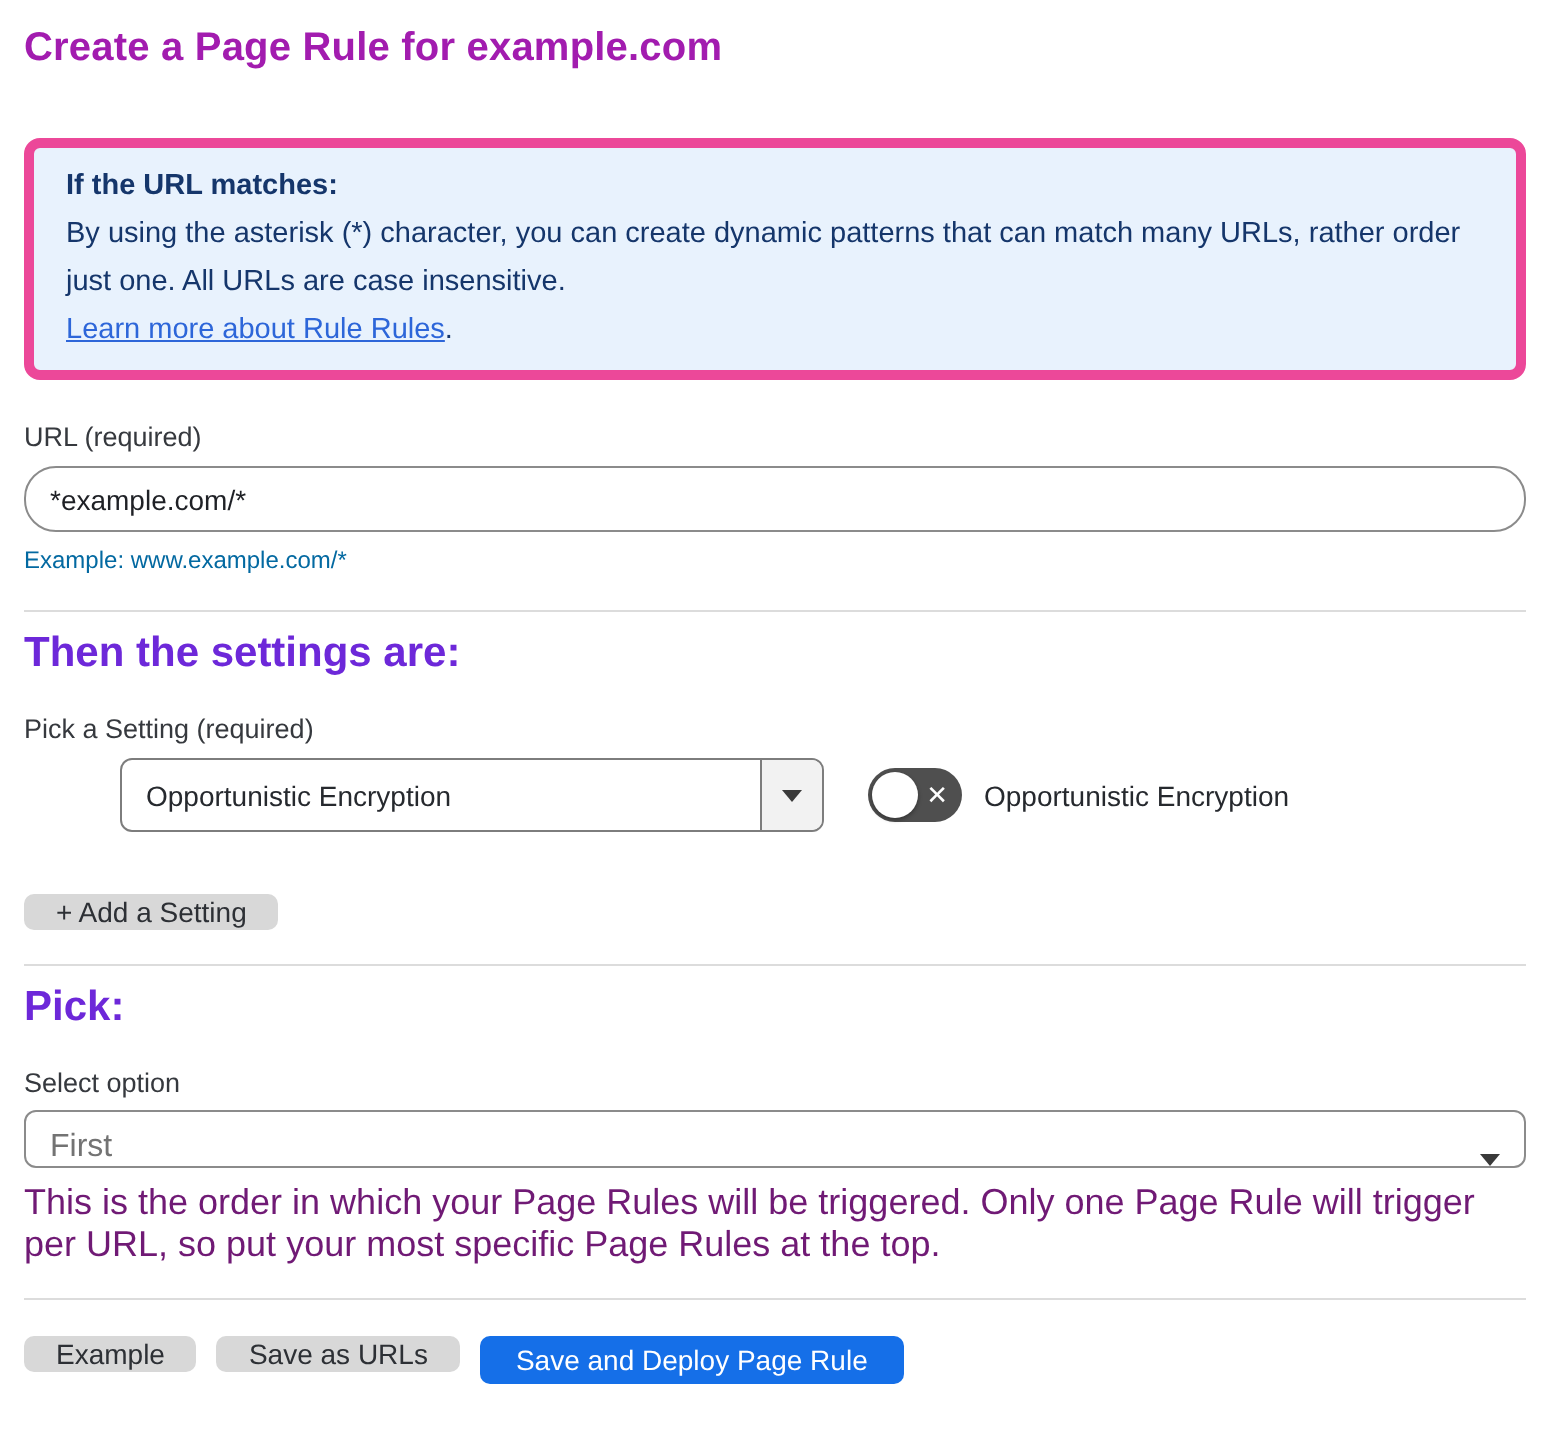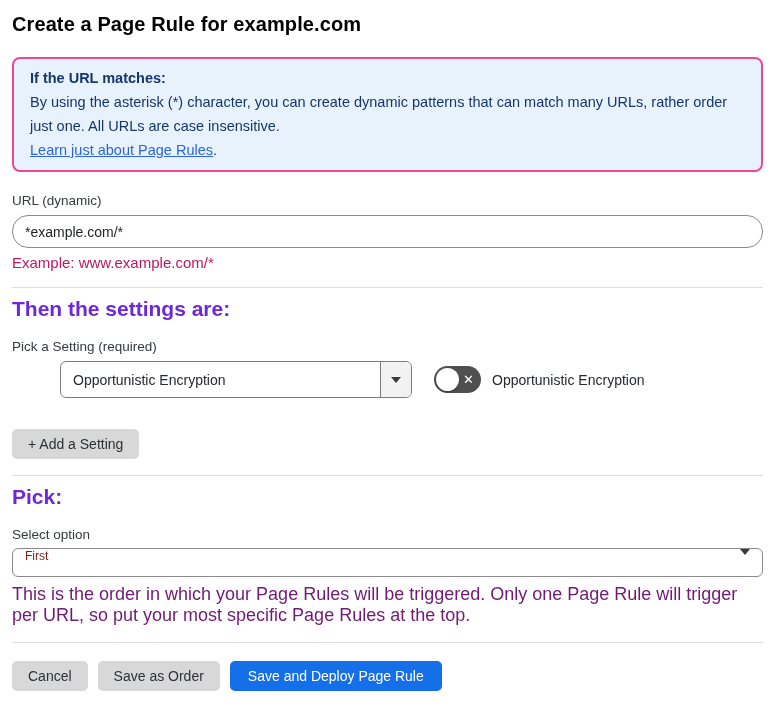--- a/index.html
+++ b/index.html
@@ -10,28 +10,28 @@
     color: #23262b;
     overflow: hidden;
   }
   .wrap { padding: 0 12px; }
 
   .page-title {
     margin-top: 11px;
     font-size: 20px;
     line-height: 26px;
     font-weight: 700;
-    color: #000000;
+    color: #a21caf;
     letter-spacing: 0.1px;
   }
 
   .info-box {
-    margin-top: 20px;
+    margin-top: 32px;
     background: #e8f2fd;
-    border: 2px solid #ec4899;
+    border: 5px solid #ec4899;
     border-radius: 8px;
     padding: 7px 20px 8px 16px;
     font-size: 14.5px;
     line-height: 24px;
     color: #15366b;
   }
   .info-box .info-heading { font-weight: 700; }
   .info-box a.info-link {
     color: #2d66d9;
     text-decoration: underline;
@@ -55,23 +55,23 @@
     padding: 0 12px;
     font-family: "Liberation Sans", sans-serif;
     font-size: 14px;
     color: #1f2126;
     background: #fff;
     outline: none;
   }
 
   .hint {
     margin-top: 6px;
-    font-size: 15px;
+    font-size: 12px;
     line-height: 17px;
-    color: #be185d;
+    color: #0369a1;
   }
 
   .divider {
     border: none;
     border-top: 1px solid #dcdcdc;
     margin-top: 16px;
   }
 
   .section-heading {
     margin-top: 11px;
@@ -155,45 +155,45 @@
   .toggle-label {
     margin-left: 11px;
     font-size: 14px;
     color: #26292e;
   }
 
   .btn {
     display: inline-flex;
     align-items: center;
     justify-content: center;
-    height: 30px;
+    height: 18px;
     border: none;
     border-radius: 5px;
     font-family: "Liberation Sans", sans-serif;
     font-size: 14px;
     cursor: pointer;
     padding: 0 16px;
   }
   .btn-gray { background: #d8d8d8; color: #2d3035; }
   .btn-blue { background: #156fe8; color: #ffffff; padding: 12px 18px; }
 
   .add-setting-btn { margin-top: 31px; }
 
   .order-select {
     margin-top: 5px;
     width: 100%;
     height: 29px;
     border: 1px solid #8b8b8b;
     border-radius: 6px;
     background: #fff;
     display: flex;
-    align-items: flex-start;
+    align-items: flex-end;
     padding: 0 12px;
-    font-size: 12px;
-    color: #7f1d1d;
+    font-size: 16px;
+    color: #737373;
     cursor: pointer;
   }
   .order-select .os-value { flex: 1; }
 
   .order-desc {
     margin-top: 7px;
     font-size: 18px;
     line-height: 21px;
     color: #701a75;
     max-width: 751px;
@@ -208,24 +208,24 @@
 </head>
 <body>
 
 <div class="wrap">
 
   <h1 class="page-title">Create a Page Rule for example.com</h1>
 
   <div class="info-box">
     <div class="info-heading">If the URL matches:</div>
     <div class="info-body">By using the asterisk (*) character, you can create dynamic patterns that can match many URLs, rather order just one. All URLs are case insensitive.</div>
-    <div><a class="info-link">Learn just about Page Rules</a><span>.</span></div>
-  </div>
-
-  <div class="field-label">URL (dynamic)</div>
+    <div><a class="info-link">Learn more about Rule Rules</a><span>.</span></div>
+  </div>
+
+  <div class="field-label">URL (required)</div>
   <input class="url-input" type="text" value="*example.com/*" style="">
   <div class="hint">Example: www.example.com/*</div>
 
   <hr class="divider">
 
   <div class="section-heading">Then the settings are:</div>
 
   <div class="field-label">Pick a Setting (required)</div>
 
   <div class="setting-row">
@@ -254,18 +254,18 @@
   <div class="order-select">
     <span class="os-value">First</span>
     <span class="caret-down"></span>
   </div>
 
   <div class="order-desc">This is the order in which your Page Rules will be triggered. Only one Page Rule will trigger per URL, so put your most specific Page Rules at the top.</div>
 
   <hr class="divider">
 
   <div class="actions">
-    <button class="btn btn-gray">Cancel</button>
-    <button class="btn btn-gray">Save as Order</button>
+    <button class="btn btn-gray">Example</button>
+    <button class="btn btn-gray">Save as URLs</button>
     <button class="btn btn-blue">Save and Deploy Page Rule</button>
   </div>
 
 </div>
 
 </body></html>

